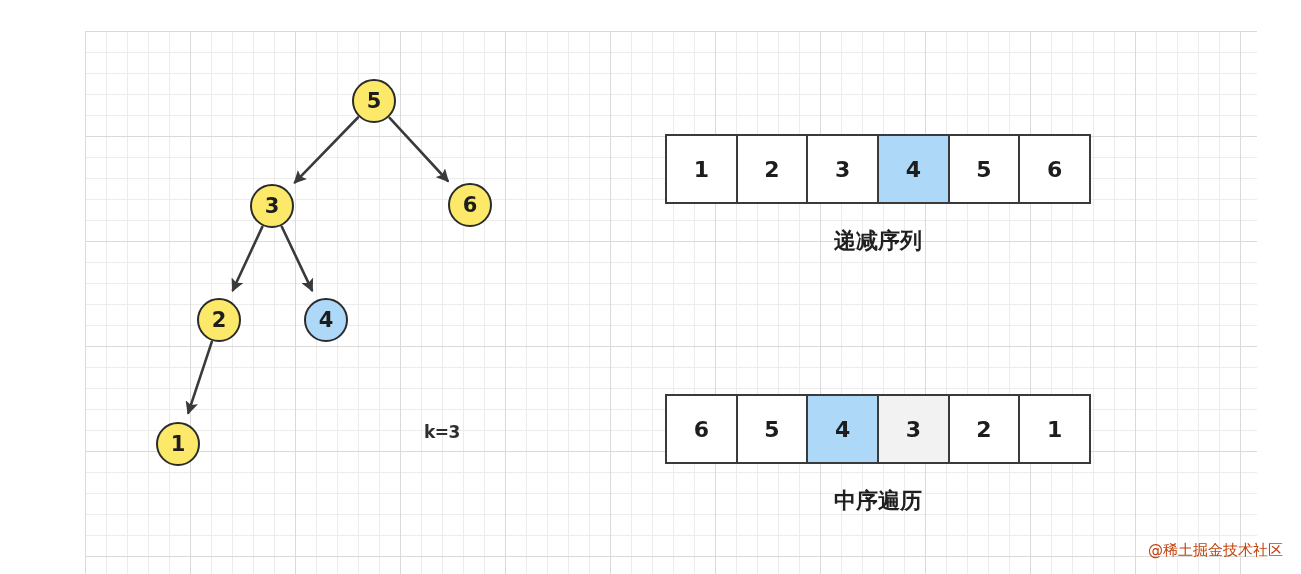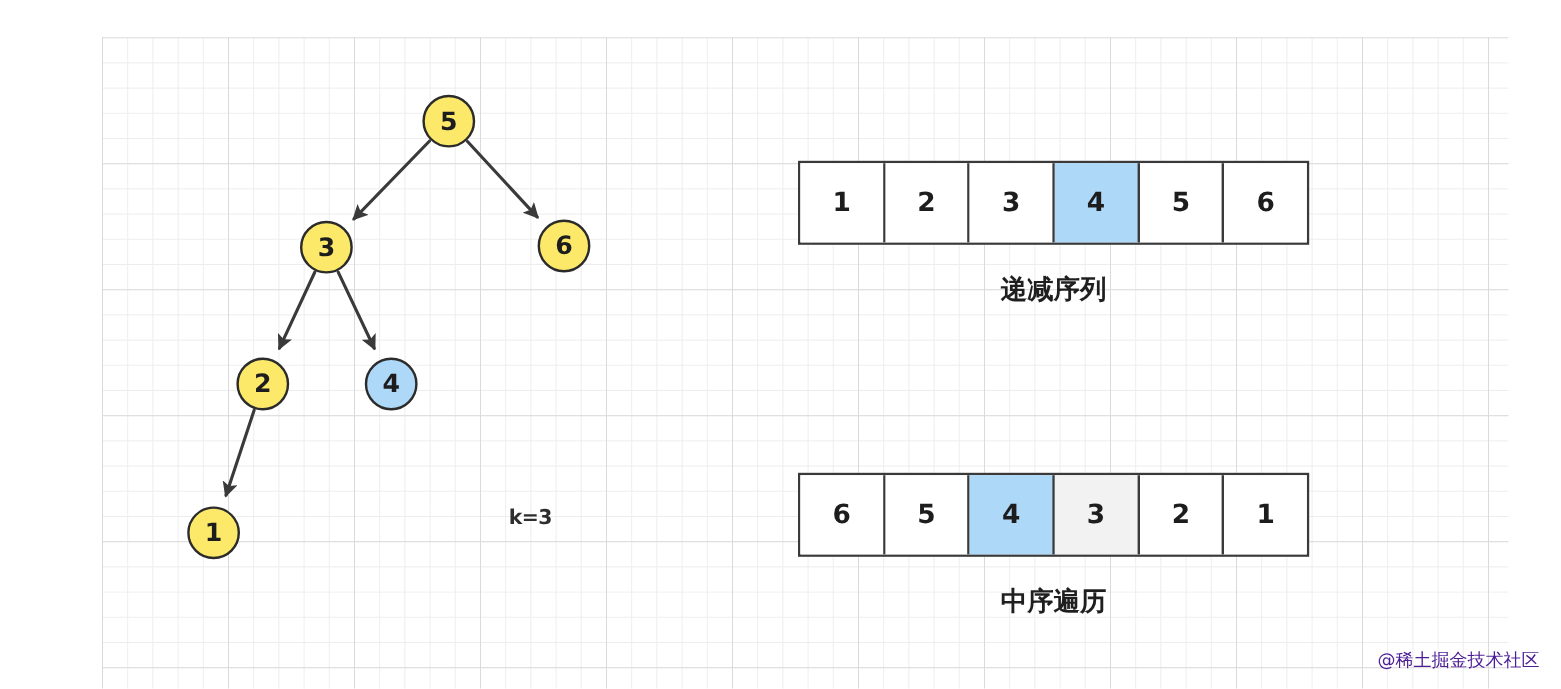--- a/index.html
+++ b/index.html
@@ -117,21 +117,21 @@
     width: 426px;
     font-family: "DejaVu Sans", "Liberation Sans", sans-serif;
   }
 
   
   #watermark {
     position: absolute;
     right: 18px;
     bottom: 14px;
     font-size: 15px;
-    color: #4c1d95;
+    color: #c2410c;
     white-space: nowrap;
     font-family: "DejaVu Sans", "Liberation Sans", sans-serif;
   }
 </style>
 </head>
 <body>
 
 <div id="canvas">
 
   <div id="grid"></div>

